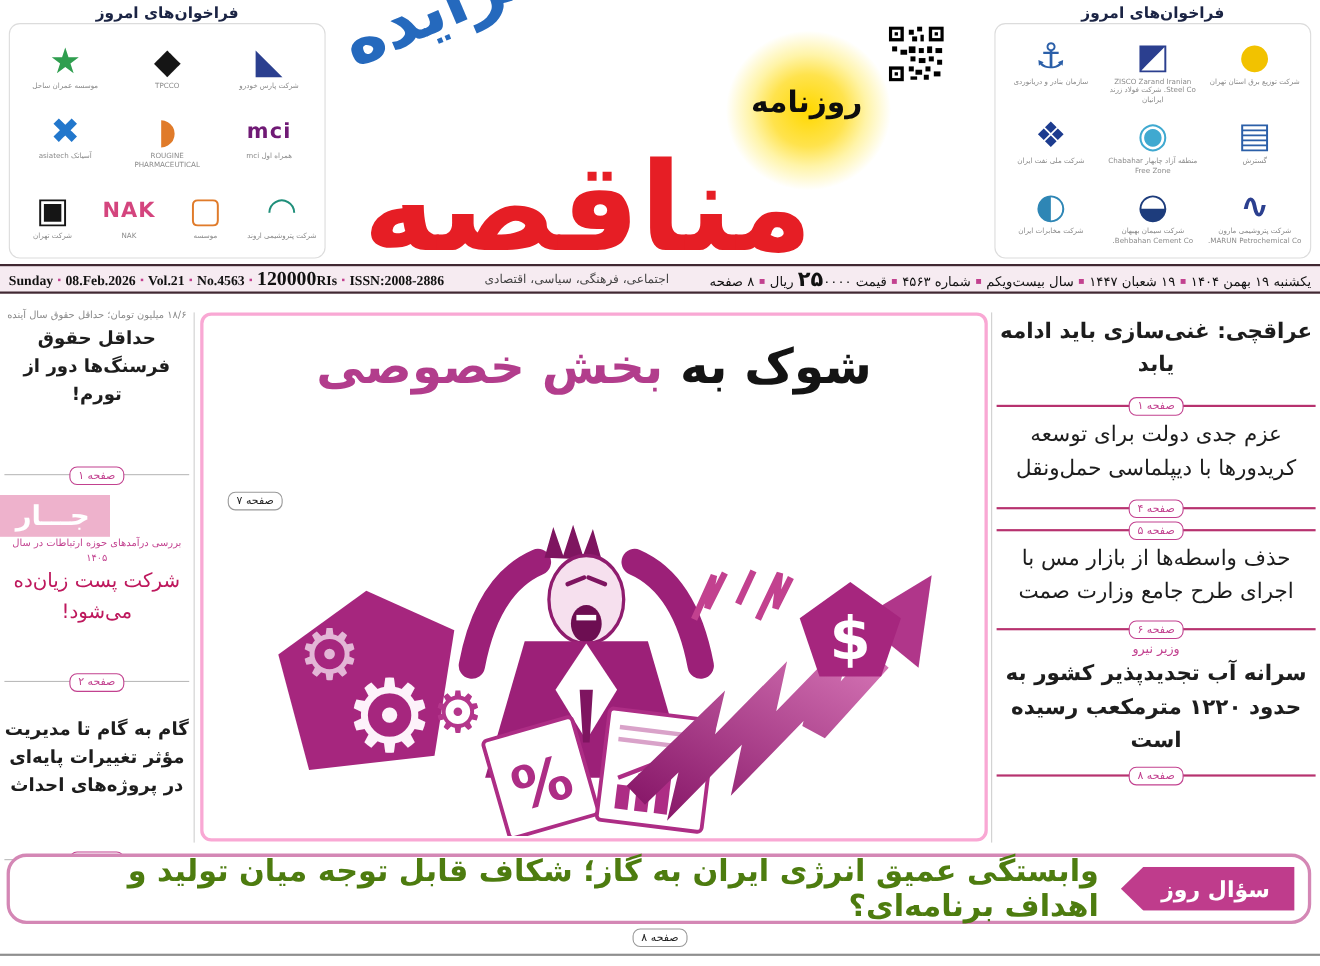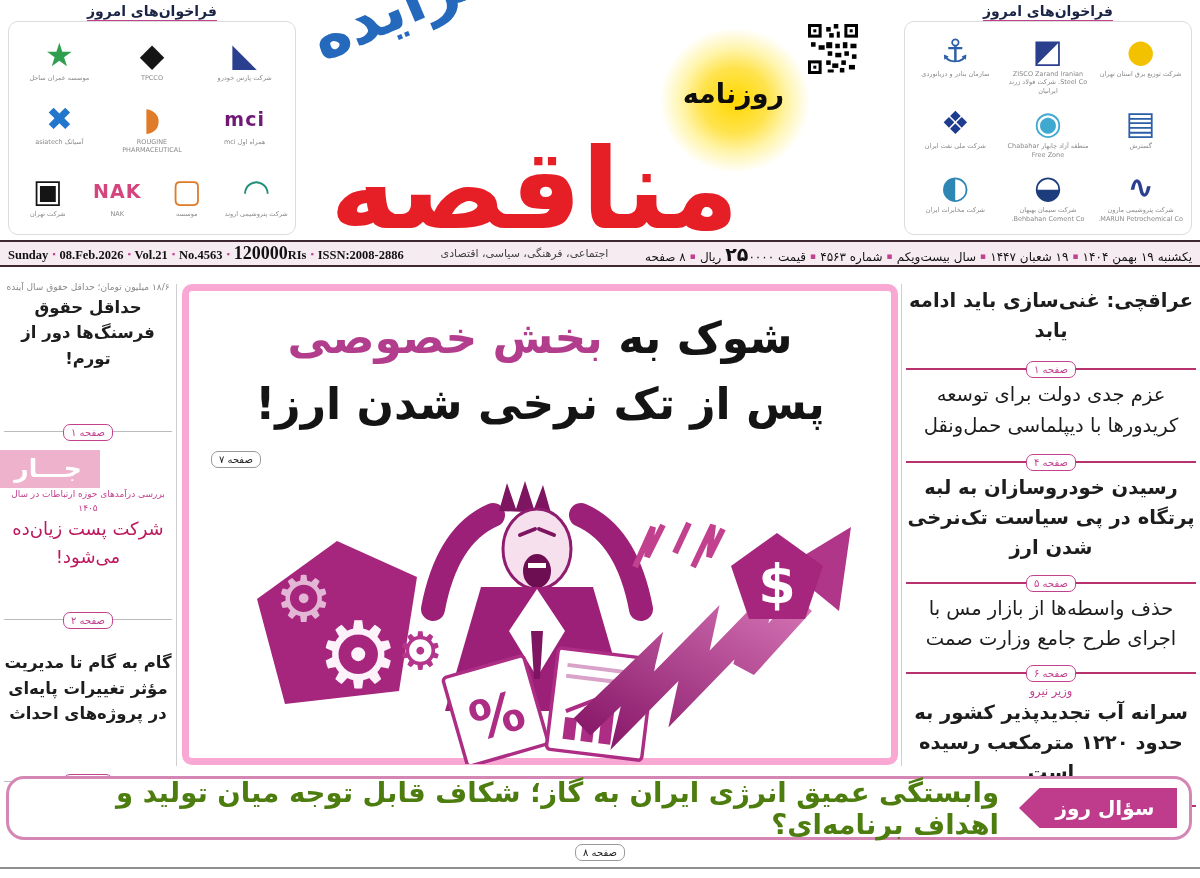--- a/index.html
+++ b/index.html
@@ -25,21 +25,21 @@
   .dateline{position:absolute;left:0;top:240px;width:1200px;height:27px;background:#f6ebf1;border-top:2px solid #402832;border-bottom:2px solid #402832;box-sizing:border-box;display:flex;align-items:center;justify-content:space-between;padding:0 8px;}
   .dl-en{font-family:"Liberation Serif","DejaVu Serif",serif;font-weight:bold;font-size:12.5px;color:#111;white-space:nowrap;}
   .dl-en .big{font-size:18px;}
   .dl-cats{direction:rtl;font-size:11px;color:#444;white-space:nowrap;}
   .dl-fa{direction:rtl;font-size:12px;color:#111;white-space:nowrap;}
   .dl-fa .b{font-weight:normal;}
   .dl-fa .big{font-size:19px;font-weight:bold;}
   .dsep::before{content:"▪";color:#c2418f;font-size:9px;margin:0 4px;vertical-align:2px;}
   
   .vline{position:absolute;top:284px;height:482px;width:1px;background:#cfcfcf;}
-  .main-box{position:absolute;left:182px;top:284px;width:716px;height:481px;border:7px solid #f9a8d4;border-radius:10px;box-sizing:border-box;background:#fff;}
+  .main-box{position:absolute;left:182px;top:284px;width:716px;height:481px;border:3px solid #f9a8d4;border-radius:10px;box-sizing:border-box;background:#fff;}
   .main-headline{direction:rtl;text-align:center;margin-top:14px;font-weight:bold;font-size:44px;line-height:1.5;color:#141414;}
   .main-headline .mag{color:#b23d8c;}
   .badge{display:inline-block;border:1px solid #999;border-radius:7px;font-size:10px;line-height:15px;padding:0 7px;color:#222;background:#fff;direction:rtl;white-space:nowrap;}
   .badge.mag{border-color:#c2418f;color:#c2418f;}
   .p7{position:absolute;left:22px;top:160px;}
   .hero{position:absolute;left:48px;top:178px;}
   
   .side-col{position:absolute;display:block;}
   .left-col{left:4px;top:281px;width:168px;}
   .right-col{left:906px;top:286px;width:290px;}
@@ -215,21 +215,20 @@
     <span>یکشنبه ۱۹ بهمن ۱۴۰۴</span><span class="dsep"></span><span>۱۹ شعبان ۱۴۴۷</span><span class="dsep"></span><span class="b">سال بیست‌ویکم</span><span class="dsep"></span><span>شماره ۴۵۶۳</span><span class="dsep"></span><span>قیمت</span> <span class="big">۲۵</span><span class="b">۰۰۰۰</span> <span>ریال</span><span class="dsep"></span><span>۸ صفحه</span>
   </div>
 </div>
 
 <div class="vline" style="left:176px;"></div>
 <div class="vline" style="left:901px;"></div>
 
 <div class="main-box">
   <div class="main-headline">
     <span>شوک به </span><span class="mag">بخش خصوصی</span><br>
-    <span>پس از تک نرخی شدن ارز!</span>
   </div>
   <span class="badge p7">صفحه ۷</span>
 
   <svg class="hero" width="620" height="295" viewBox="0 0 620 295">
     <defs>
       <linearGradient id="zig" x1="0" y1="1" x2="1" y2="0">
         <stop offset="0" stop-color="#8a1a6b"></stop>
           <stop offset="1" stop-color="#d473b4"></stop>
       </linearGradient>
     </defs>
@@ -316,21 +315,20 @@
         <span class="badge mag">صفحه ۱</span>
       </div>
   </div>
   <div>
     <div class="hl">عزم جدی دولت برای توسعه کریدورها با دیپلماسی حمل‌ونقل</div>
     <div class="rc-sep" style="margin-top:20px;">
         <span class="badge mag">صفحه ۴</span>
       </div>
   </div>
   <div>
-    <div class="hl bold">رسیدن خودروسازان به لبه پرتگاه در پی سیاست تک‌نرخی شدن ارز</div>
     <div class="rc-sep" style="margin-top:18px;">
         <span class="badge mag">صفحه ۵</span>
       </div>
   </div>
   <div>
     <div class="hl">حذف واسطه‌ها از بازار مس با اجرای طرح جامع وزارت صمت</div>
     <div class="rc-sep" style="margin-top:18px;">
         <span class="badge mag">صفحه ۶</span>
       </div>
   </div>

